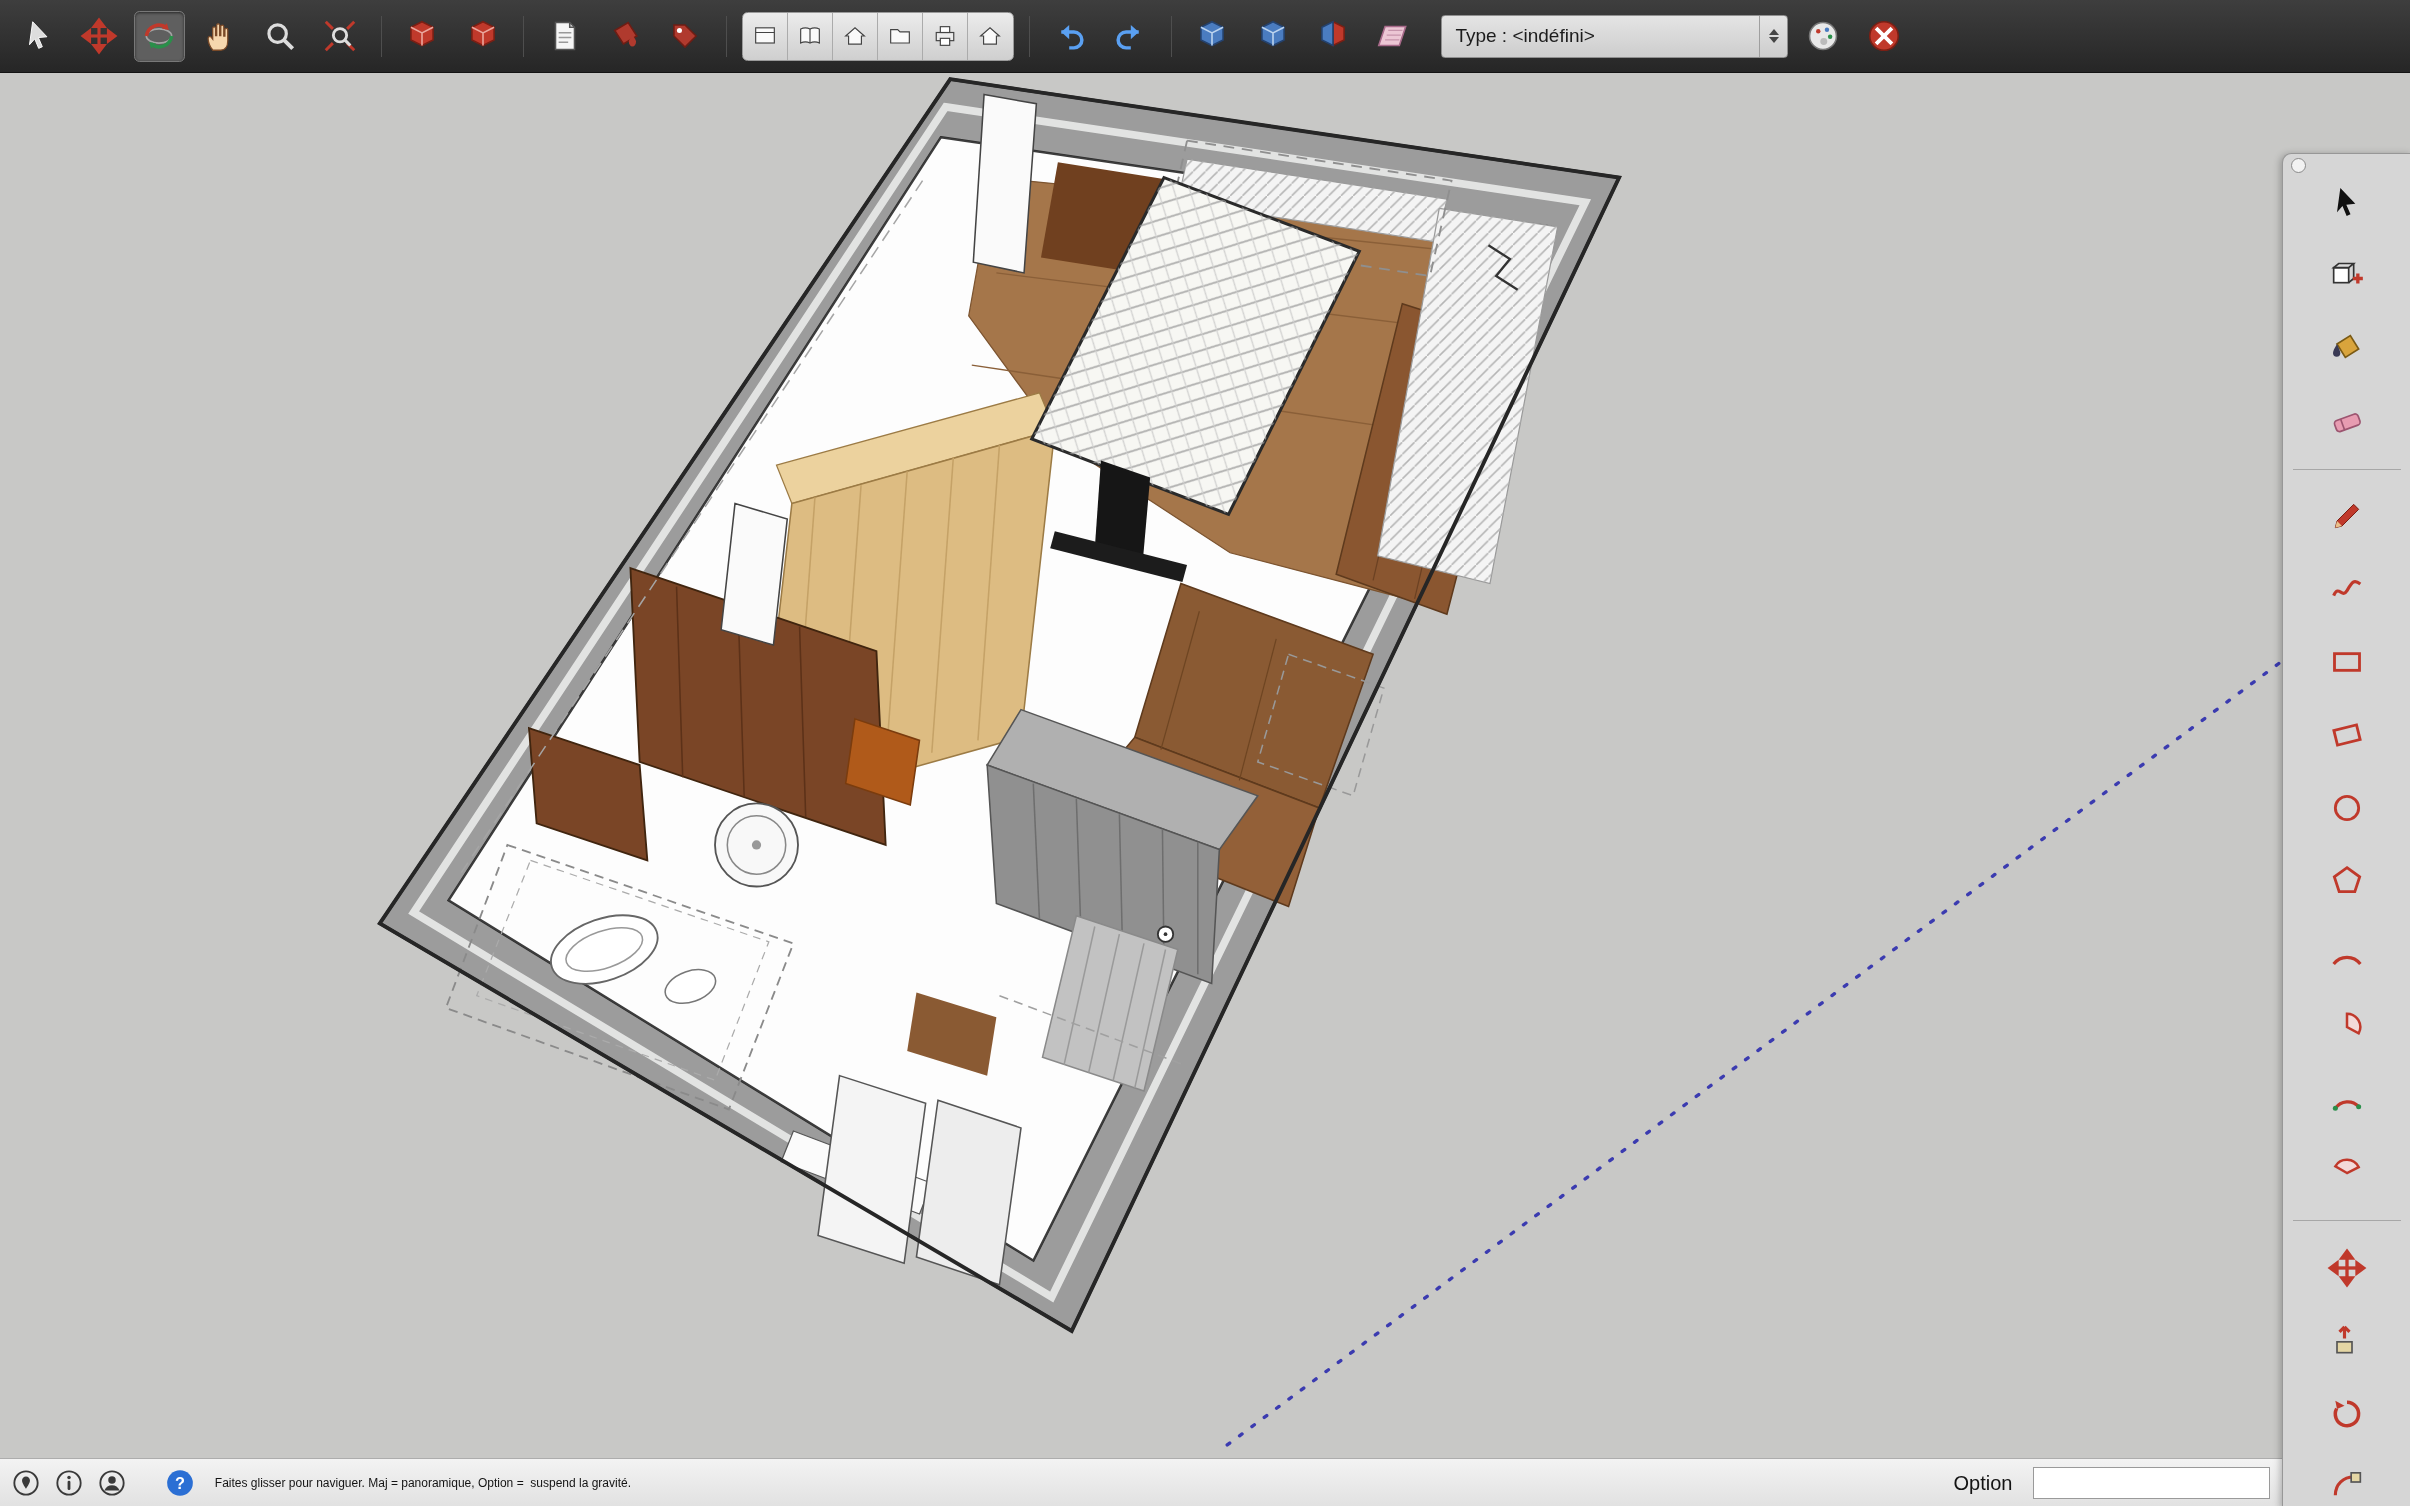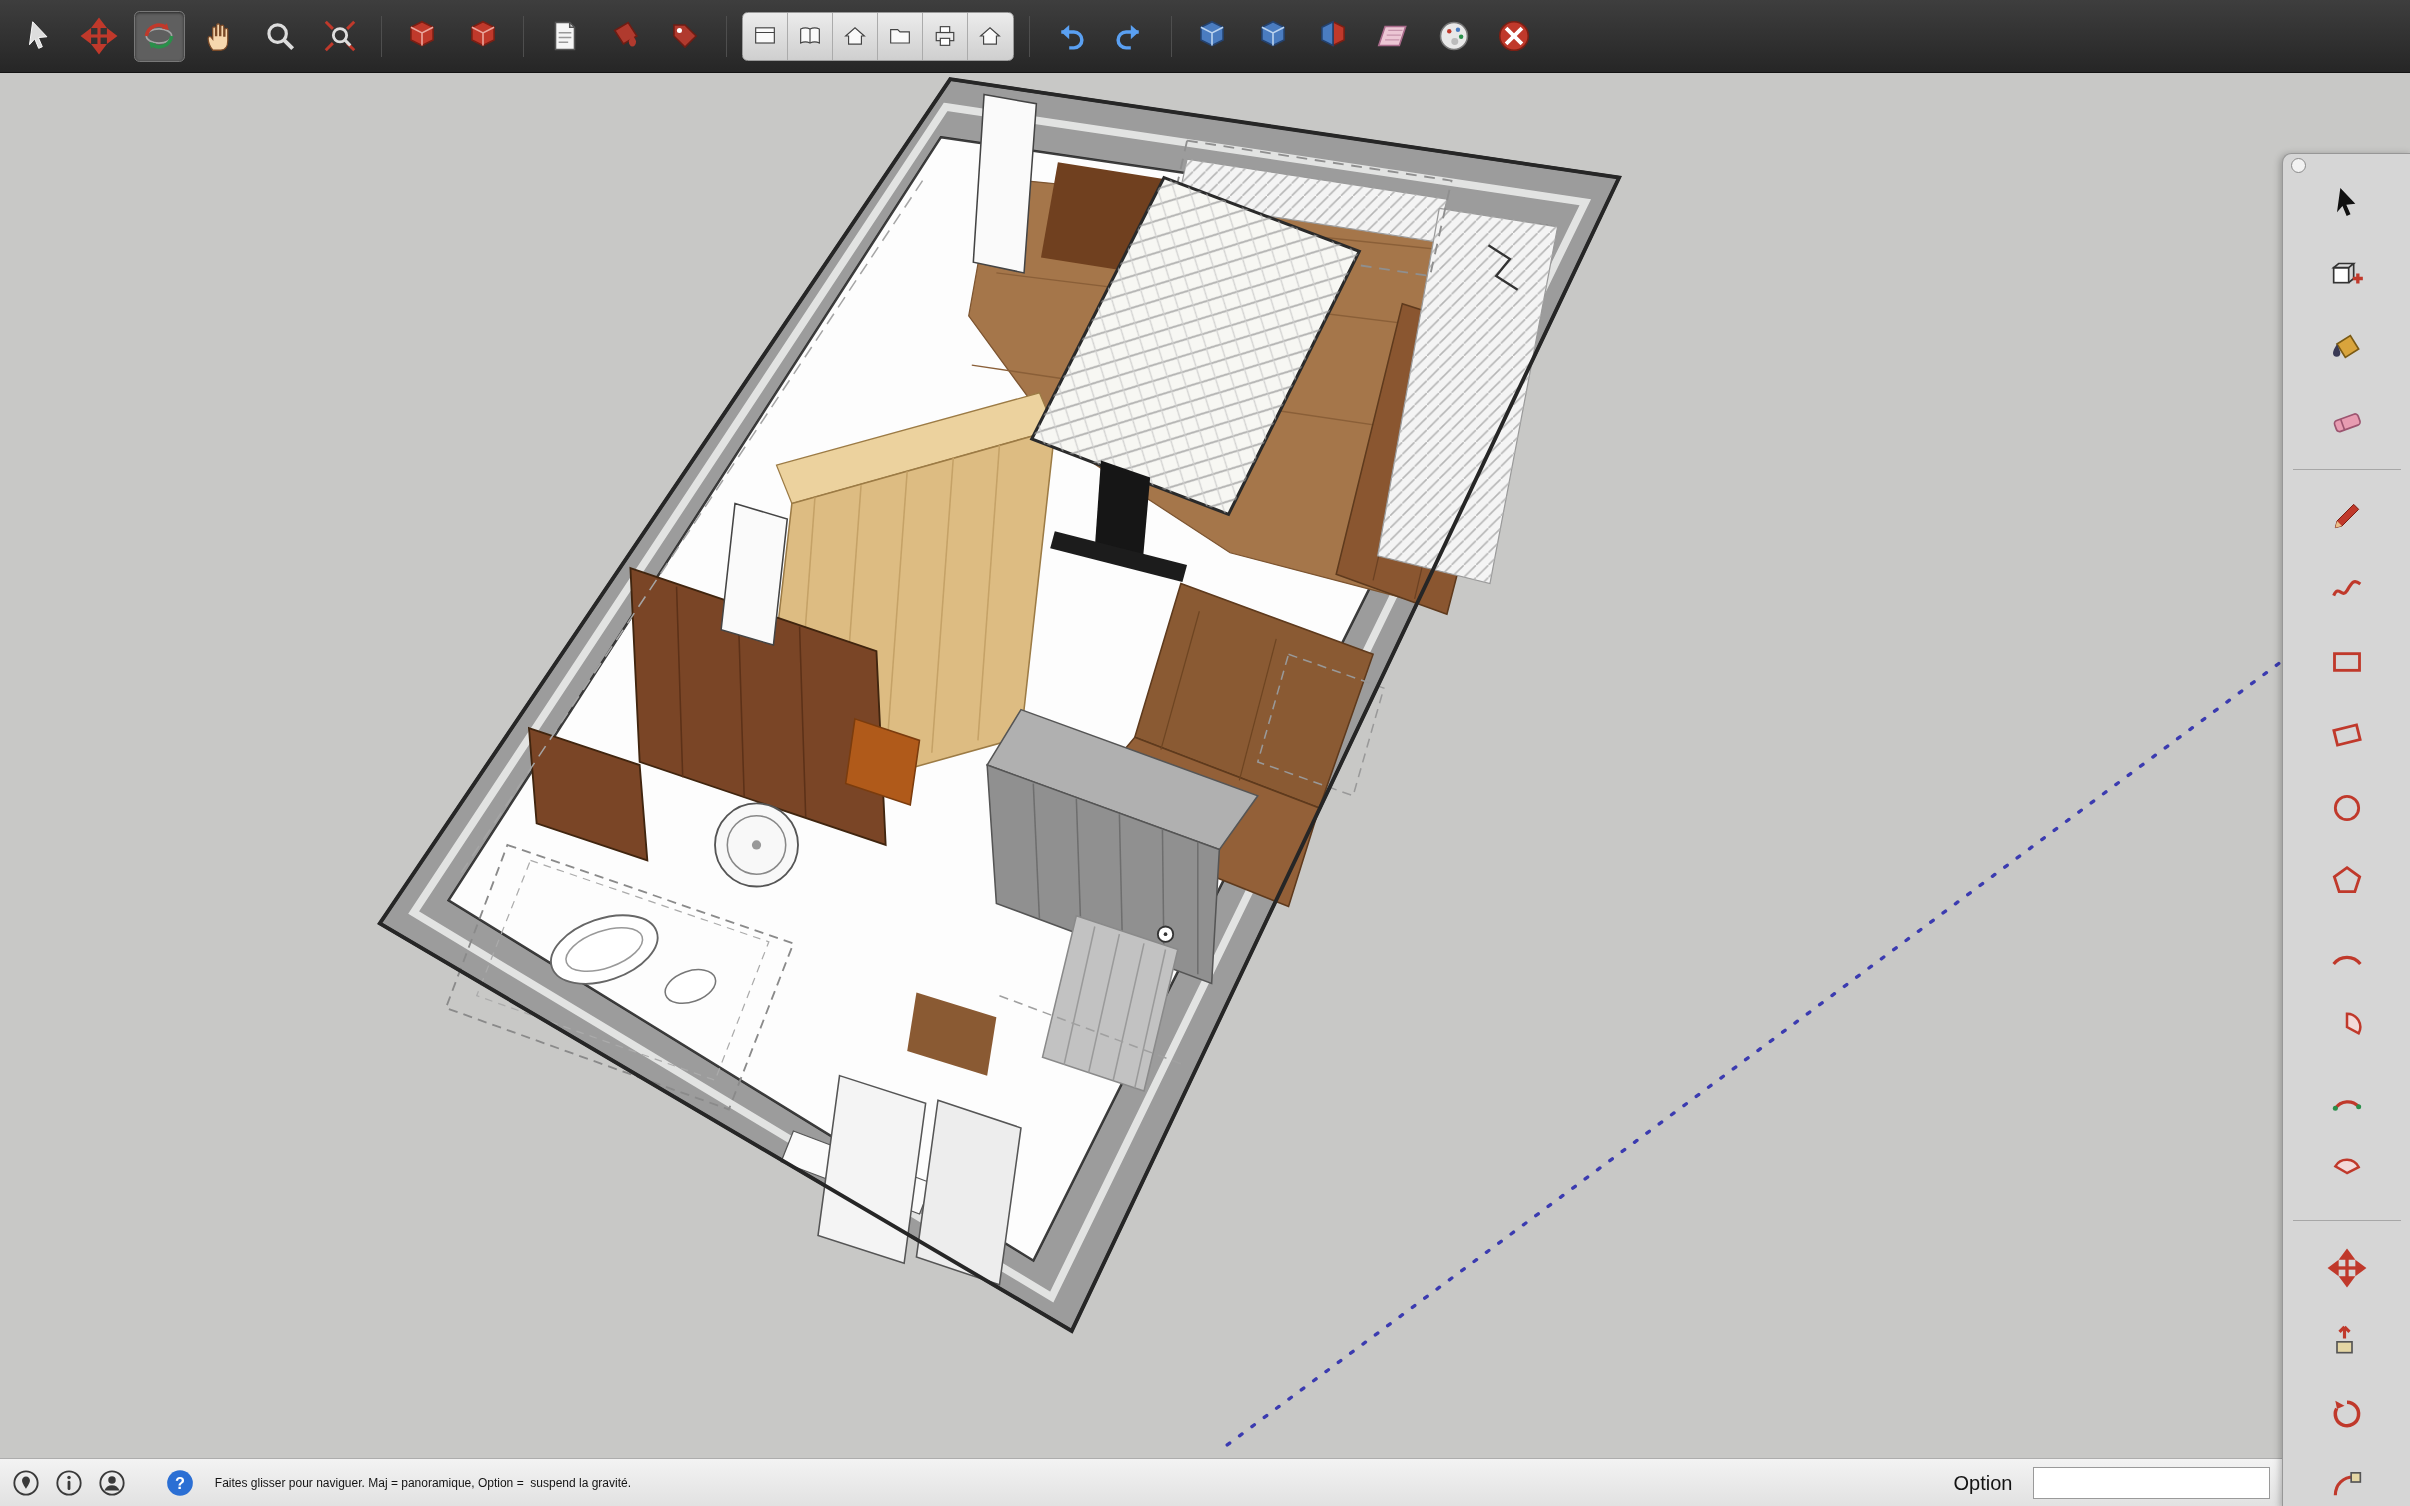--- a/index.html
+++ b/index.html
@@ -268,20 +268,27 @@
         </span>
       </button>
       <button class="tb-btn">
         <span class="icw">
           <svg viewBox="0 0 24 24" class="ic" aria-hidden="true">
             <path d="M7 6h13l-4 12H3z" fill="#ecc6d4" stroke="#a86a8a"></path>
             <path d="M9 8.5h9M8 11.5h9M7 14.5h9" stroke="#c694ab" stroke-width="0.8"></path>
           </svg>
         </span>
       </button>
+      <div class="tb-dd">
+        <span class="dd-label">Type : &lt;indéfini&gt;</span>
+        <span class="dd-caret">
+          <i class="up"></i>
+          <i class="dn"></i>
+        </span>
+      </div>
       <button class="tb-btn">
         <span class="icw">
           <svg viewBox="0 0 24 24" class="ic" aria-hidden="true">
             <circle cx="12" cy="12" r="8.5" fill="#e8e8e8" stroke="#777"></circle>
             <circle cx="9" cy="9" r="1.4" fill="#c0392b"></circle>
             <circle cx="14.5" cy="8" r="1.4" fill="#4a7cc0"></circle>
             <circle cx="16.5" cy="12.5" r="1.4" fill="#2a8f4a"></circle>
             <circle cx="12.5" cy="15.5" r="2.2" fill="#bbb"></circle>
           </svg>
         </span>

